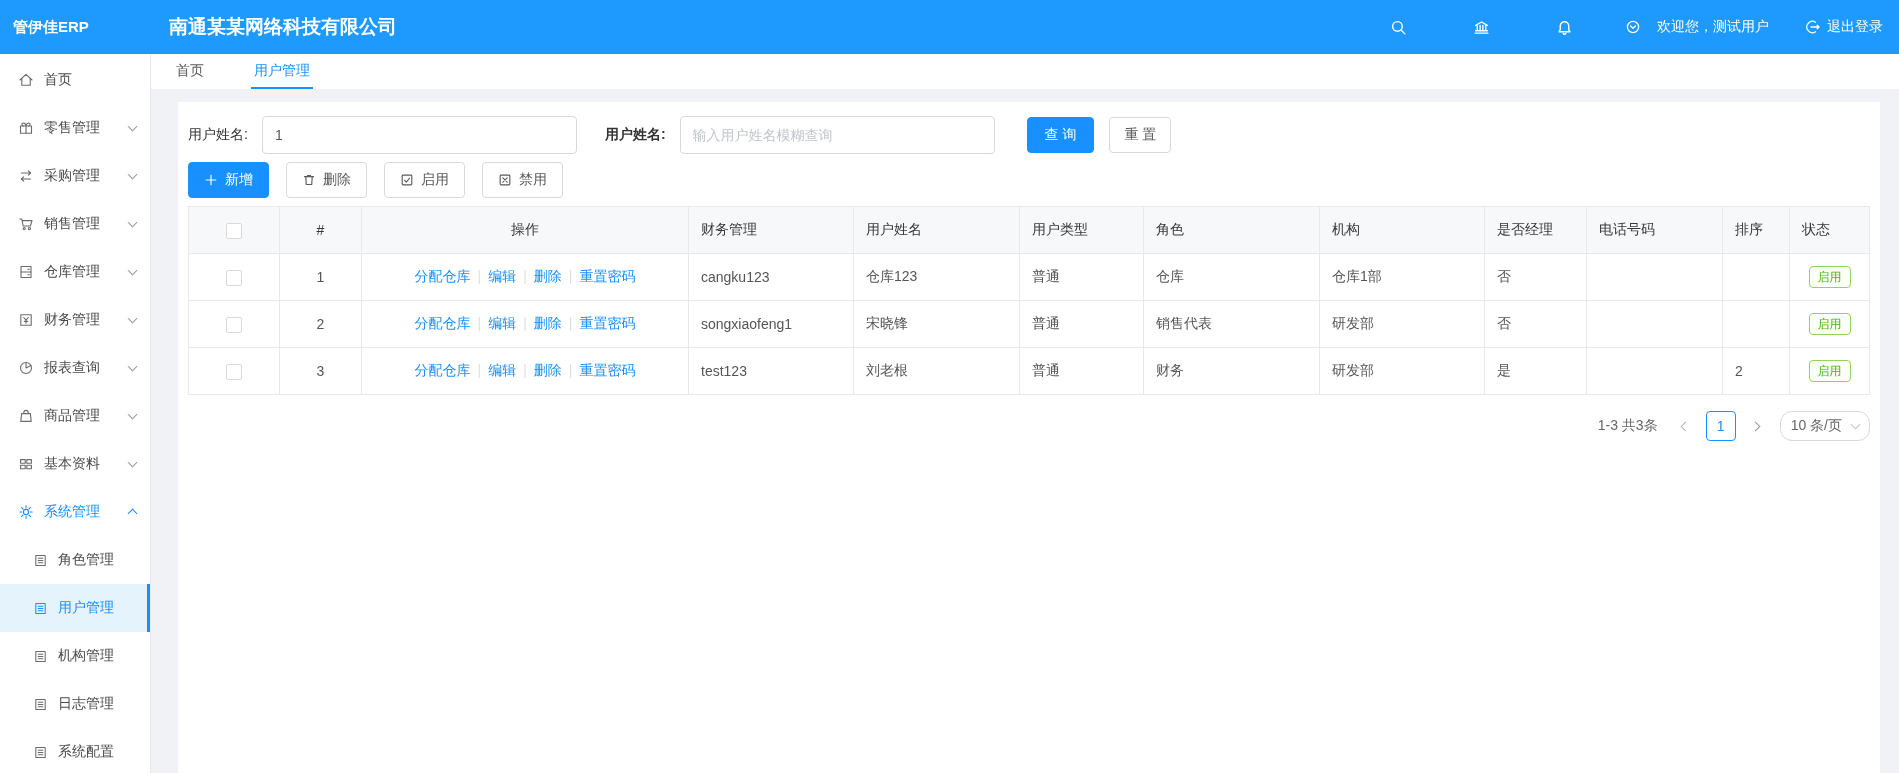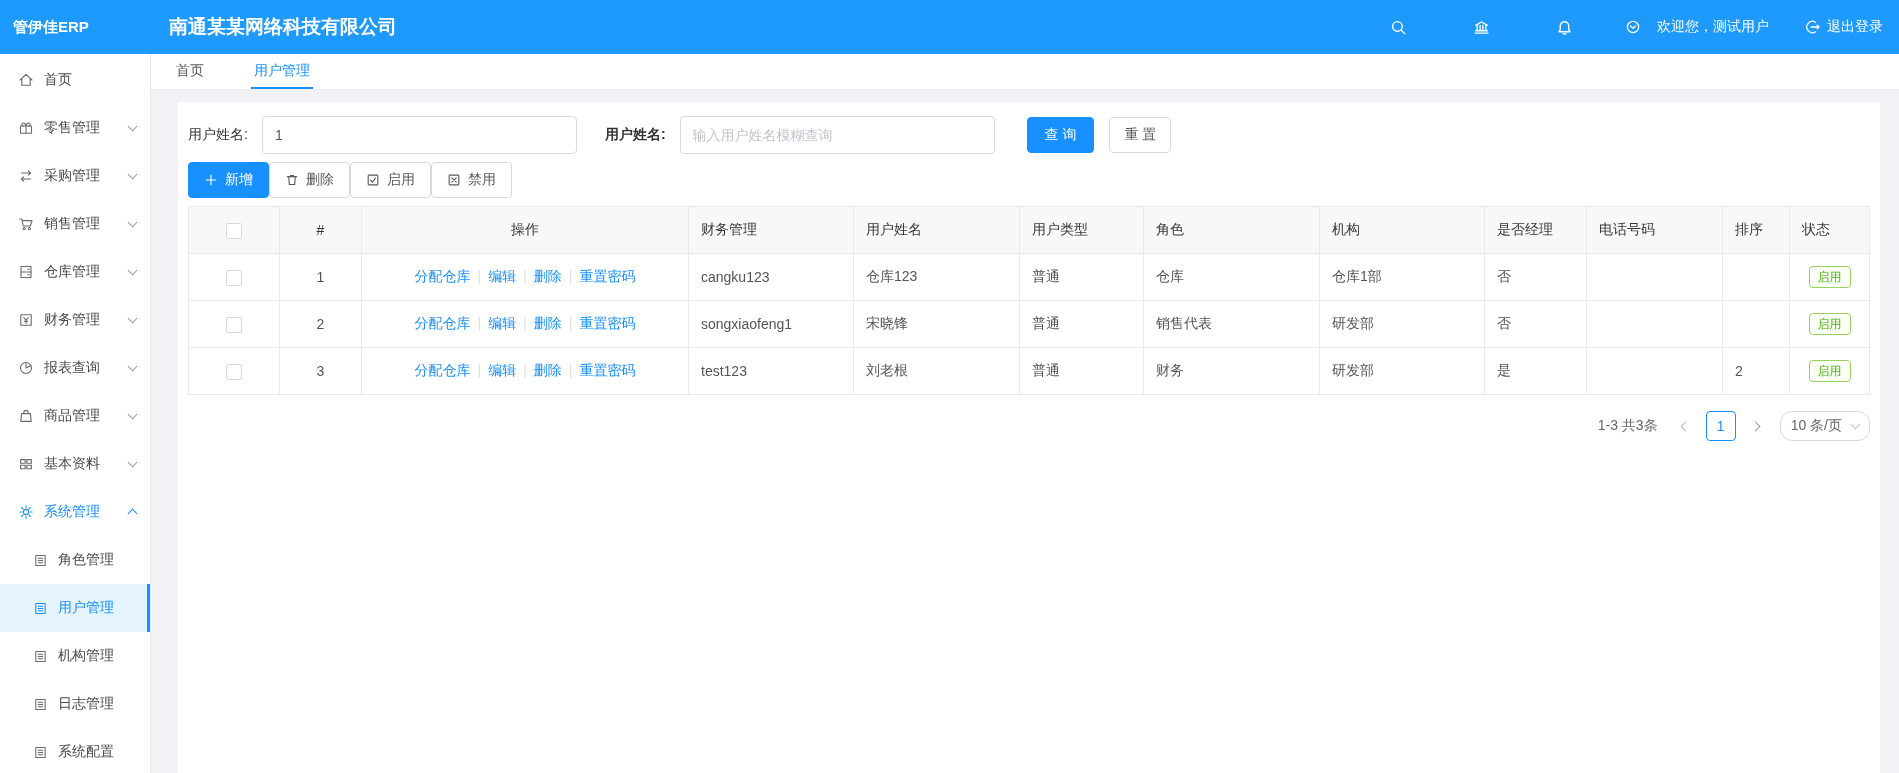--- a/index.html
+++ b/index.html
@@ -49,21 +49,21 @@
   .filter-label { color:#333; white-space:nowrap; }
   .inp { width:315px; height:38px; border:1px solid #d9d9d9; border-radius:4px; padding:0 12px; font-size:14px; color:#595959; margin-left:14px; outline:none; font-family:inherit; }
   .inp::placeholder { color:#c0c4cc; }
   .lbl2 { margin-left:28px;font-weight:bold; }
   .btn { height:36px; border-radius:4px; border:1px solid #d9d9d9; background:#fff; color:#595959; font-size:14px; padding:0 15px; cursor:pointer; display:inline-flex; align-items:center; gap:7px; font-family:inherit; }
   .btn svg { stroke:currentColor; fill:none; stroke-width:1.3; stroke-linecap:round; stroke-linejoin:round; }
   .btn.primary { background:#1890ff; border-color:#1890ff; color:#fff; }
   .btn-search { margin-left:32px; padding:0 17px; }
   .btn-reset { margin-left:15px; padding:0 14px; }
 
-  .toolbar { display:flex; align-items:flex-start; margin-top:8px; }
+  .toolbar { display:flex; align-items:flex-start; margin-top:8px; gap:17px; }
 
   
   table { width:100%; border-collapse:collapse; table-layout:fixed; margin-top:8px; color:#555; }
   th, td { border:1px solid #e9e9e9; height:47px; padding:0 12px; text-align:left; font-weight:400; overflow:hidden; white-space:nowrap; }
   th { background:#f7f8fa; color:#373737; }
   td.center, th.center { text-align:center; padding:0 4px; }
   .checkbox { display:inline-block; width:16px; height:16px; border:1px solid #d9d9d9; border-radius:2px; background:#fff; vertical-align:middle; cursor:pointer; }
   .ops a { color:#1890ff; text-decoration:none; cursor:pointer; }
   .ops .sep { color:#e0e0e0; margin:0 7px; }
   .badge { display:inline-block; border:1px solid #94d45e; color:#49b30e; background:#fbfff6; border-radius:4px; font-size:12px; padding:3px 8px; line-height:1.2; cursor:pointer; }

